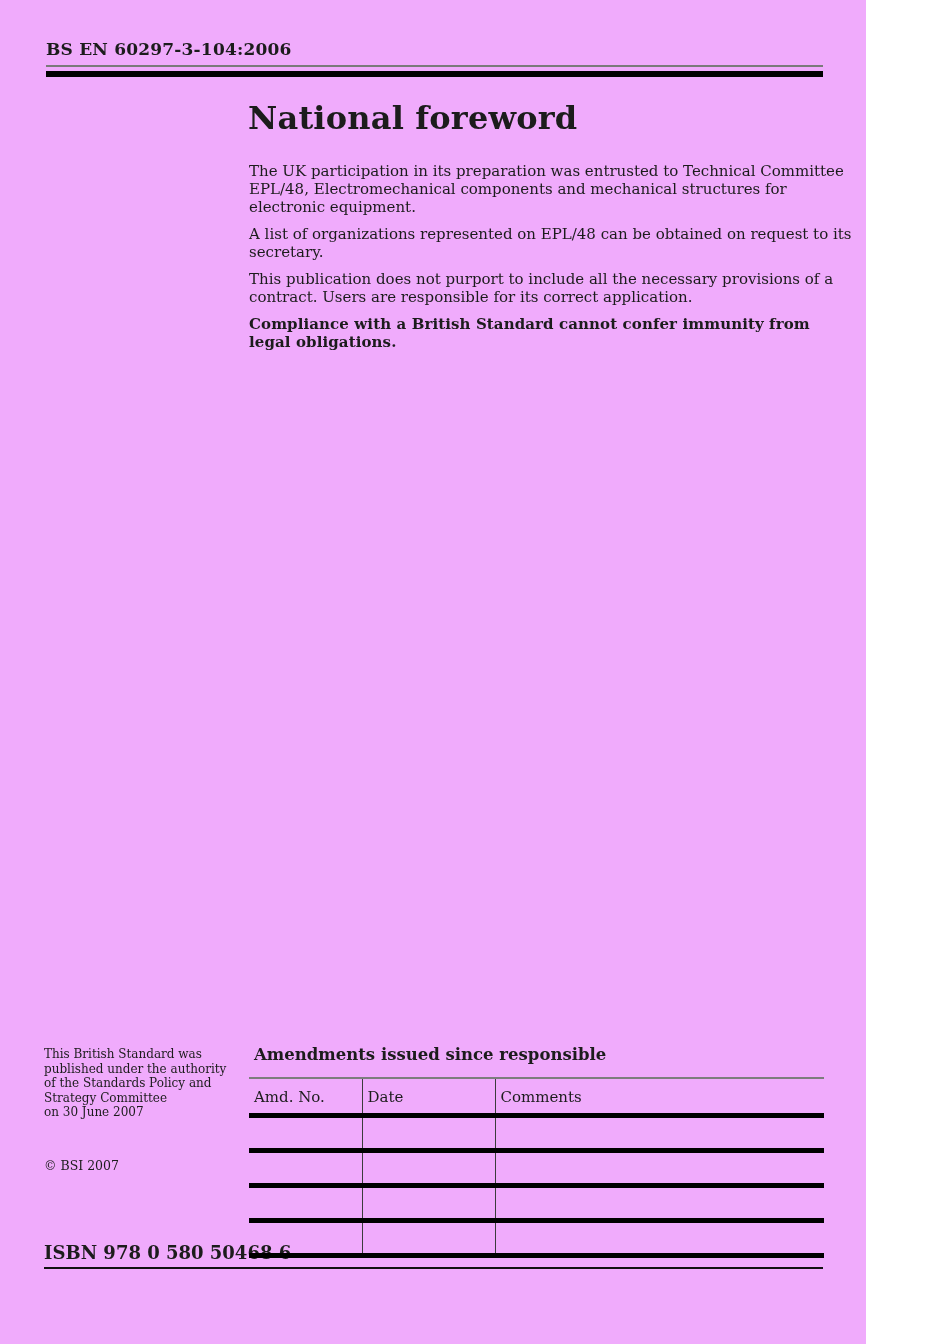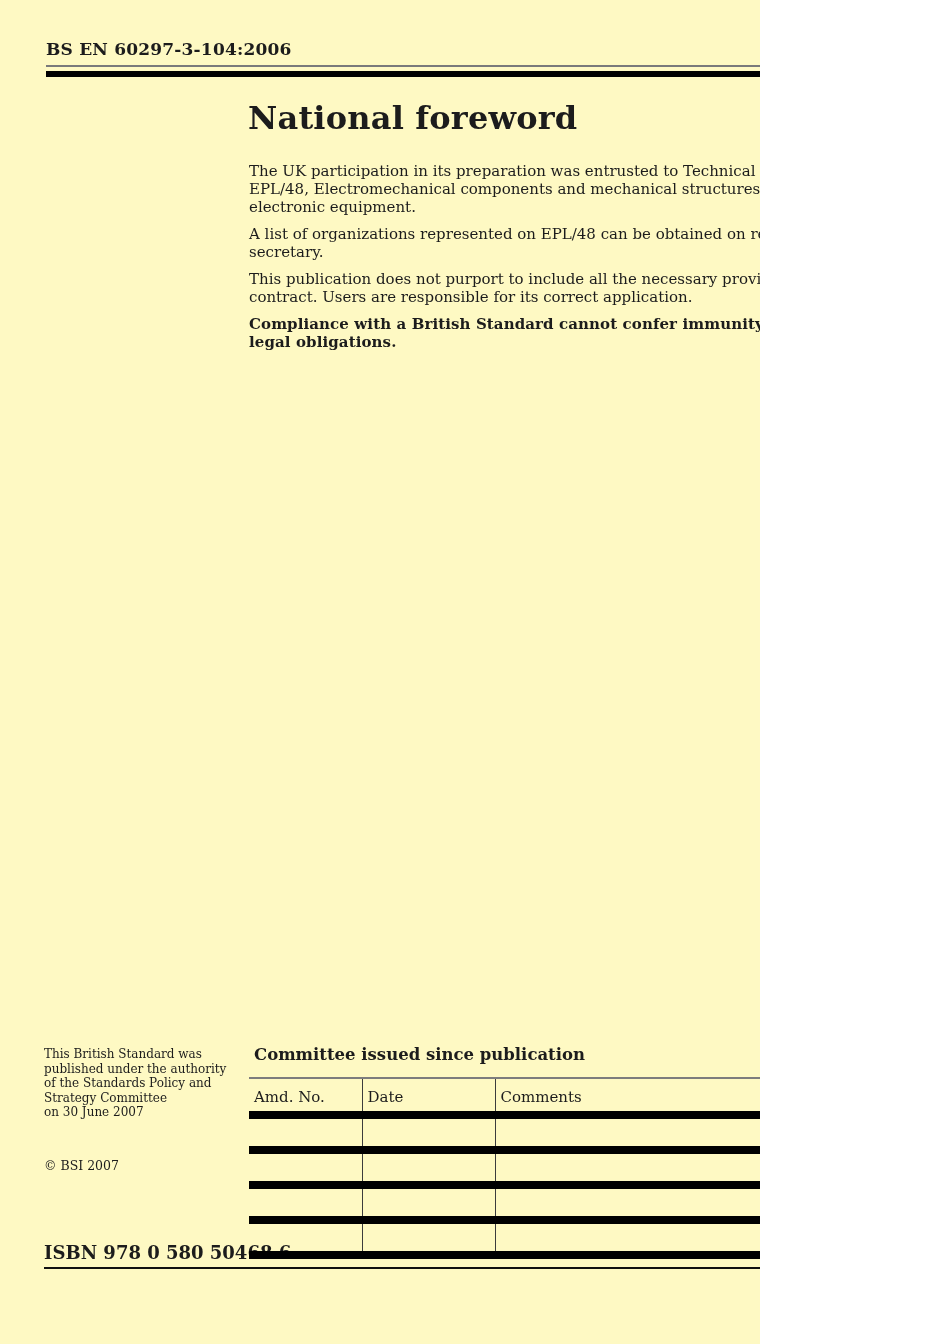--- a/index.html
+++ b/index.html
@@ -1,20 +1,20 @@
 <!DOCTYPE html>
 <html><head>
 <meta charset="utf-8">
 <style>
   html, body { margin: 0; padding: 0; background: #ffffff; }
   .page {
     position: relative;
-    width: 760px;
+    width: 866px;
     height: 1344px;
-    background: #fef9c3;
+    background: #f0abfc;
     font-family: "DejaVu Serif", serif;
     color: #1c1c1c;
     overflow: hidden;
   }
 
   
   .doc-ref {
     position: absolute;
     left: 46px; top: 39px;
     font-size: 17px;
@@ -87,21 +87,21 @@
   }
   .amend-table {
     position: absolute;
     left: 249px; top: 1077px;
     width: 575px;
     border-collapse: collapse;
     table-layout: fixed;
     border-top: 2px solid #7d7d7d;
   }
   .amend-table th, .amend-table td {
-    border-bottom: 8px solid #000000;
+    border-bottom: 5px solid #000000;
     padding: 0;
     vertical-align: top;
   }
   .amend-table th {
     font-weight: normal;
     font-size: 15px;
     text-align: left;
     padding: 9px 4px 0 5px;
     height: 37px;
     box-sizing: border-box;
@@ -141,21 +141,21 @@
   </div>
 
   <div class="authority-note">This British Standard was
 published under the authority
 of the Standards Policy and
 Strategy Committee
 on 30 June 2007</div>
   <div class="copyright">© BSI 2007</div>
   <div class="isbn">ISBN 978 0 580 50468 6</div>
 
-  <h2 class="amend-heading">Committee issued since publication</h2>
+  <h2 class="amend-heading">Amendments issued since responsible</h2>
 
   <table class="amend-table">
     <thead>
       <tr>
         <th class="c1">Amd. No.</th>
         <th class="c2">Date</th>
         <th class="c3">Comments</th>
       </tr>
     </thead>
     <tbody>

